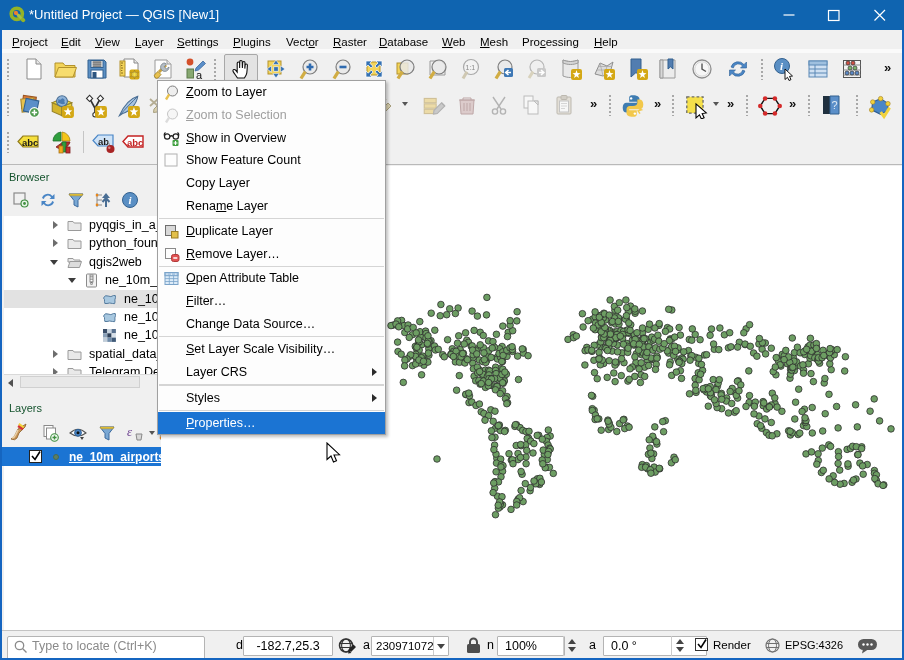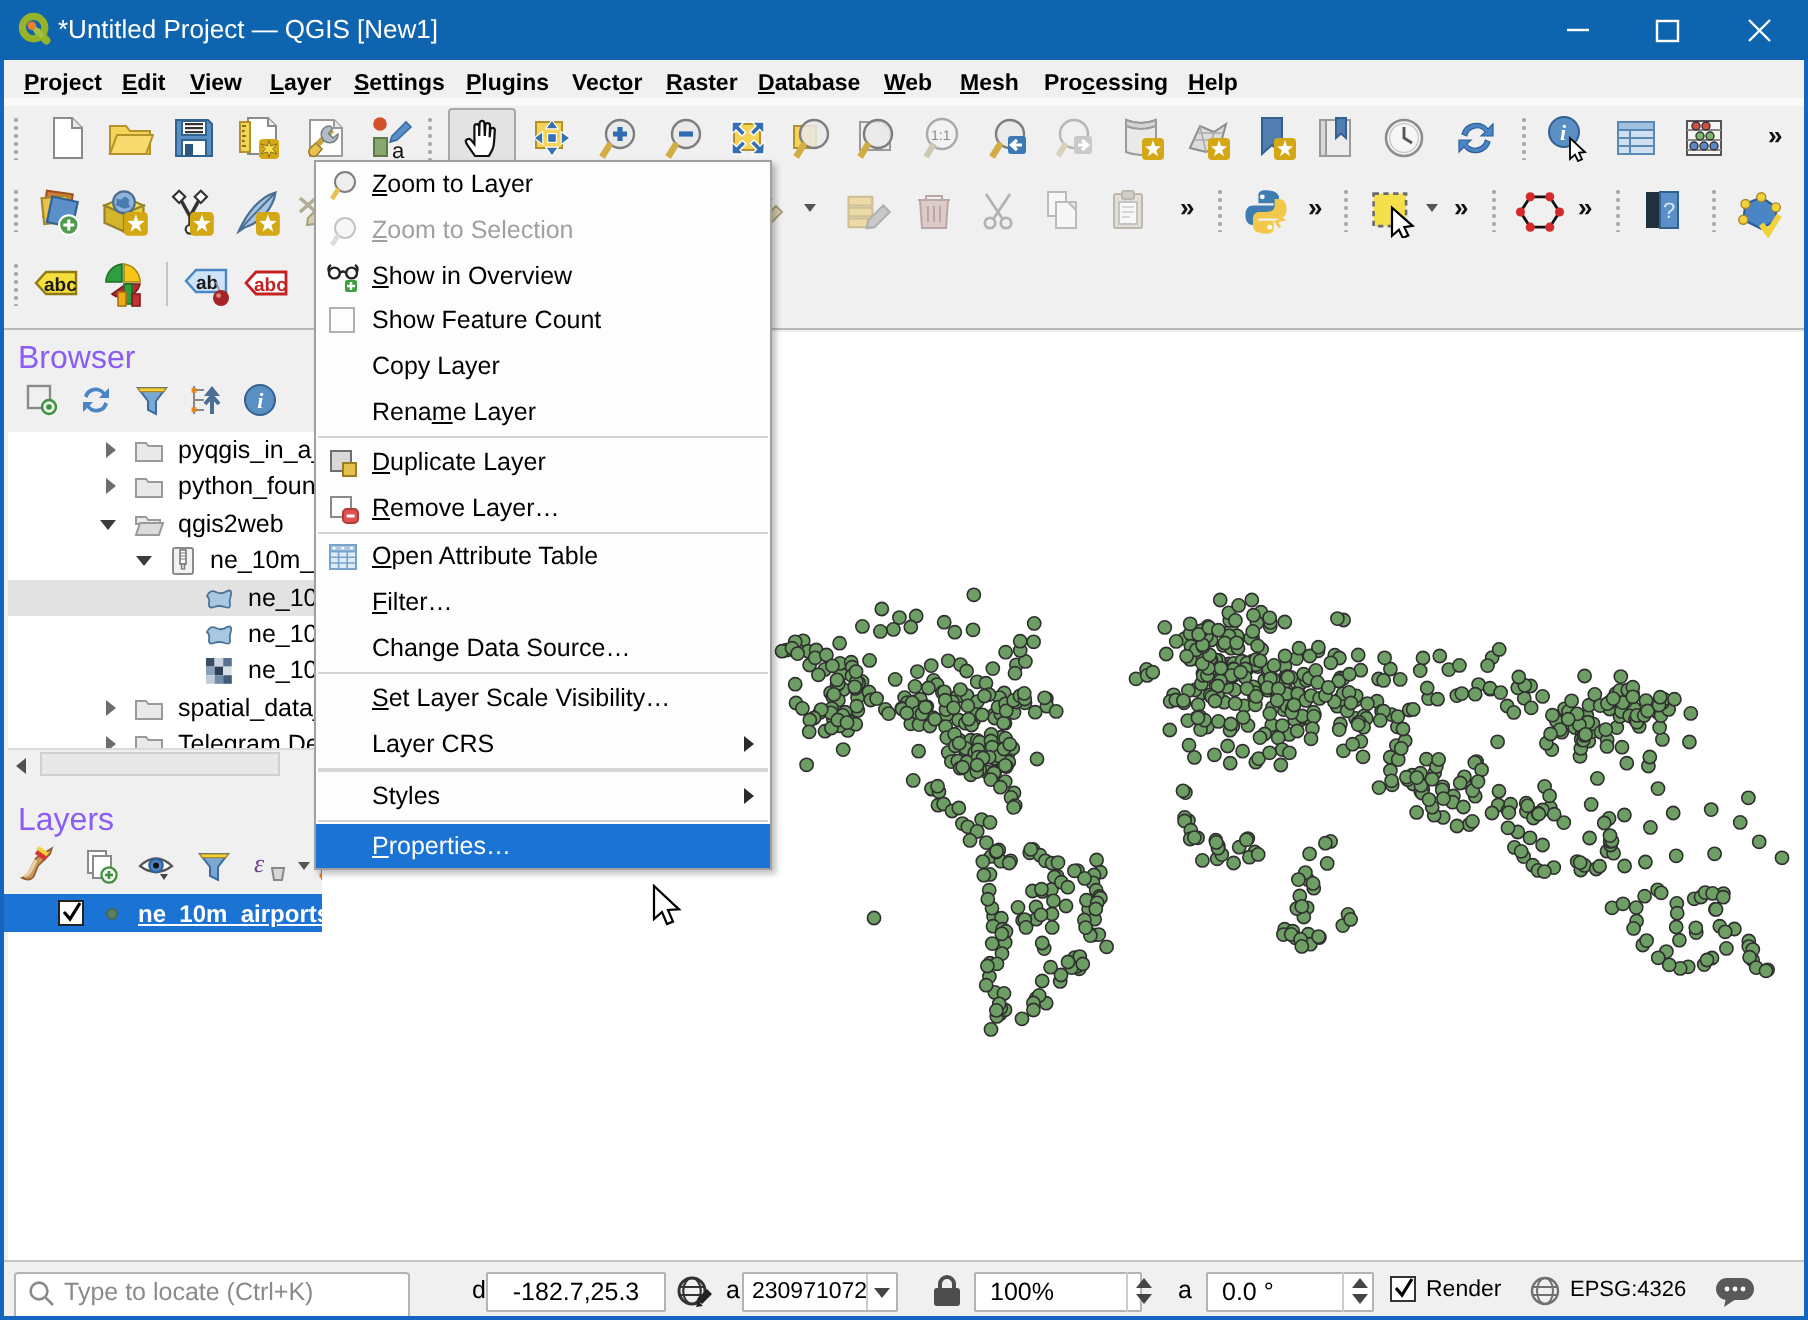--- a/index.html
+++ b/index.html
@@ -4,33 +4,33 @@
 <style>
   * { margin:0; padding:0; box-sizing:border-box; }
   html,body { width:904px; height:660px; overflow:hidden; }
   body { font-family:"Liberation Sans", sans-serif; position:relative; background:#f0f0f0; }
   .abs { position:absolute; }
   
   #titlebar { position:absolute; left:0; top:0; width:904px; height:30px; background:#0f64b0; }
   #title-text { position:absolute; left:29px; top:7px; color:#ffffff; font-size:13px; }
   
   #menubar { position:absolute; left:0; top:30px; width:904px; height:23px; background:#f0f0f0; font-size:11.5px; color:#000; }
-  #menubar span.mi { position:absolute; top:6px;font-weight:bold; }
+  #menubar span.mi { position:absolute; top:6px; }
   #menubar .hstrip { position:absolute; left:0; top:19px; width:904px; height:4px; background:#fafafa; }
   
   #toolbars { position:absolute; left:0; top:53px; width:904px; height:112px; background:#f0f0f0; border-bottom:1px solid #b9b9b9; }
   .grip { position:absolute; width:5px; height:22px;
      background-image:radial-gradient(circle, #a8a8a8 1px, transparent 1.1px);
      background-size:4px 4px; }
   .ti { position:absolute; width:24px; height:24px; }
   .ti svg { width:100%; height:100%; display:block; }
   .chev { position:absolute; font-size:13px; font-weight:bold; color:#111; }
   
   #dock { position:absolute; left:0; top:166px; width:161px; height:464px; background:#f0f0f0; border-left:2px solid #1565c0; }
-  .dock-title { font-size:16px; color:#8b5cf6; }
+  .dock-title { font-size:11px; color:#14532d; }
   #browser-tree { position:absolute; left:2px; top:50px; width:153px; height:158px; background:#ffffff; font-size:12.5px; color:#000; overflow:hidden; }
   .trow { position:relative; height:18.4px; white-space:nowrap; }
   .trow .lbl { position:absolute; top:2px; }
   .ticon { position:absolute; top:2px; width:14px; height:14px; }
   .arr { position:absolute; top:5px; width:0; height:0; }
   .arr.closed { border-left:5px solid #6d6d6d; border-top:4px solid transparent; border-bottom:4px solid transparent; }
   .arr.open { border-top:5px solid #3c3c3c; border-left:4px solid transparent; border-right:4px solid transparent; top:7px; }
   
   #map { position:absolute; left:161px; top:166px; width:741px; height:464px; background:#ffffff; }
   
@@ -1600,29 +1600,29 @@
     <div class="box" style="left:371px;top:5px;width:78px;height:20px">
       <span style="position:absolute;left:4px;top:3px;font-size:11.5px">230971072</span>
       <div class="abs" style="left:61px;top:0;width:16px;height:18px;border-left:1px solid #ccc"></div>
       <div class="abs" style="left:65px;top:7px;width:0;height:0;border-top:5px solid #444;border-left:4px solid transparent;border-right:4px solid transparent"></div>
     </div>
     <svg class="abs" style="left:466px;top:6px" width="15" height="17" viewBox="0 0 15 17">
       <rect x="1" y="7" width="13" height="9" rx="1.5" fill="#4d4d4d"></rect>
       <path d="M4 7 V5 a3.5 3.5 0 0 1 7 0 V7" fill="none" stroke="#4d4d4d" stroke-width="2"></path>
     </svg>
     <span class="abs" style="left:487px;top:7px">n</span>
-    <div class="box" style="left:487px;top:5px;width:84px;height:20px">
+    <div class="box" style="left:497px;top:5px;width:68px;height:20px">
       <span style="position:absolute;left:7px;top:2px">100%</span>
     </div>
     <div class="abs" style="left:563px;top:5px;width:16px;height:20px;border-left:1px solid #ccc">
       <div class="abs" style="left:4px;top:3px;width:0;height:0;border-bottom:5px solid #444;border-left:4px solid transparent;border-right:4px solid transparent"></div>
       <div class="abs" style="left:4px;top:11px;width:0;height:0;border-top:5px solid #444;border-left:4px solid transparent;border-right:4px solid transparent"></div>
     </div>
     <span class="abs" style="left:589px;top:7px">a</span>
-    <div class="box" style="left:603px;top:5px;width:84px;height:20px">
+    <div class="box" style="left:603px;top:5px;width:104px;height:20px">
       <span style="position:absolute;left:7px;top:2px">0.0 °</span>
     </div>
     <div class="abs" style="left:671px;top:5px;width:16px;height:20px;border-left:1px solid #ccc">
       <div class="abs" style="left:4px;top:3px;width:0;height:0;border-bottom:5px solid #444;border-left:4px solid transparent;border-right:4px solid transparent"></div>
       <div class="abs" style="left:4px;top:11px;width:0;height:0;border-top:5px solid #444;border-left:4px solid transparent;border-right:4px solid transparent"></div>
     </div>
     <div class="abs" style="left:695px;top:7px;width:13px;height:13px;background:#fff;border:1px solid #333"></div>
     <svg class="abs" style="left:696px;top:7px" width="12" height="12" viewBox="0 0 12 12">
       <path d="M2 6 L5 9.5 L10 1.5" stroke="#000" stroke-width="1.6" fill="none"></path>
     </svg>

